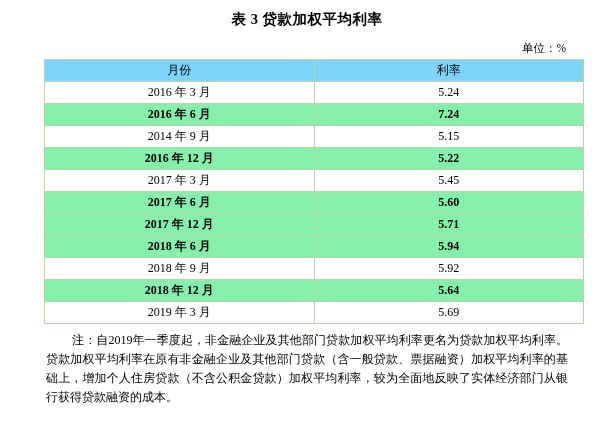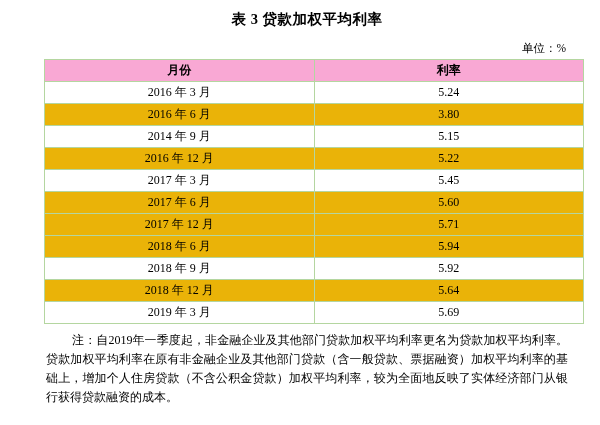--- a/index.html
+++ b/index.html
@@ -41,25 +41,26 @@
   }
   table.data th, table.data td {
     border: 1px solid #b4d6a0;
     height: 21px;
     line-height: 21px;
     font-size: 12px;
     text-align: center;
     padding: 0;
   }
   table.data th {
-    background: #f9a8d4;
-    font-weight: bold;
+    background: #7dd3fc;
+    font-weight: normal;
   }
   tr.alt td {
-    background: #eab308;
+    background: #86efac;
+    font-weight: bold;
   }
   tr.plain td {
     background: #ffffff;
   }
   .notes {
     margin: 7px 2px 0 2px;
     font-size: 12px;
     line-height: 19px;
     text-align: justify;
   }
@@ -84,21 +85,21 @@
         <th>利率</th>
       </tr>
     </thead>
     <tbody id="table-body">
         <tr class="plain">
           <td>2016 年 3 月</td>
           <td>5.24</td>
         </tr>
         <tr class="alt">
           <td>2016 年 6 月</td>
-          <td>3.80</td>
+          <td>7.24</td>
         </tr>
         <tr class="plain">
           <td>2014 年 9 月</td>
           <td>5.15</td>
         </tr>
         <tr class="alt">
           <td>2016 年 12 月</td>
           <td>5.22</td>
         </tr>
         <tr class="plain">

